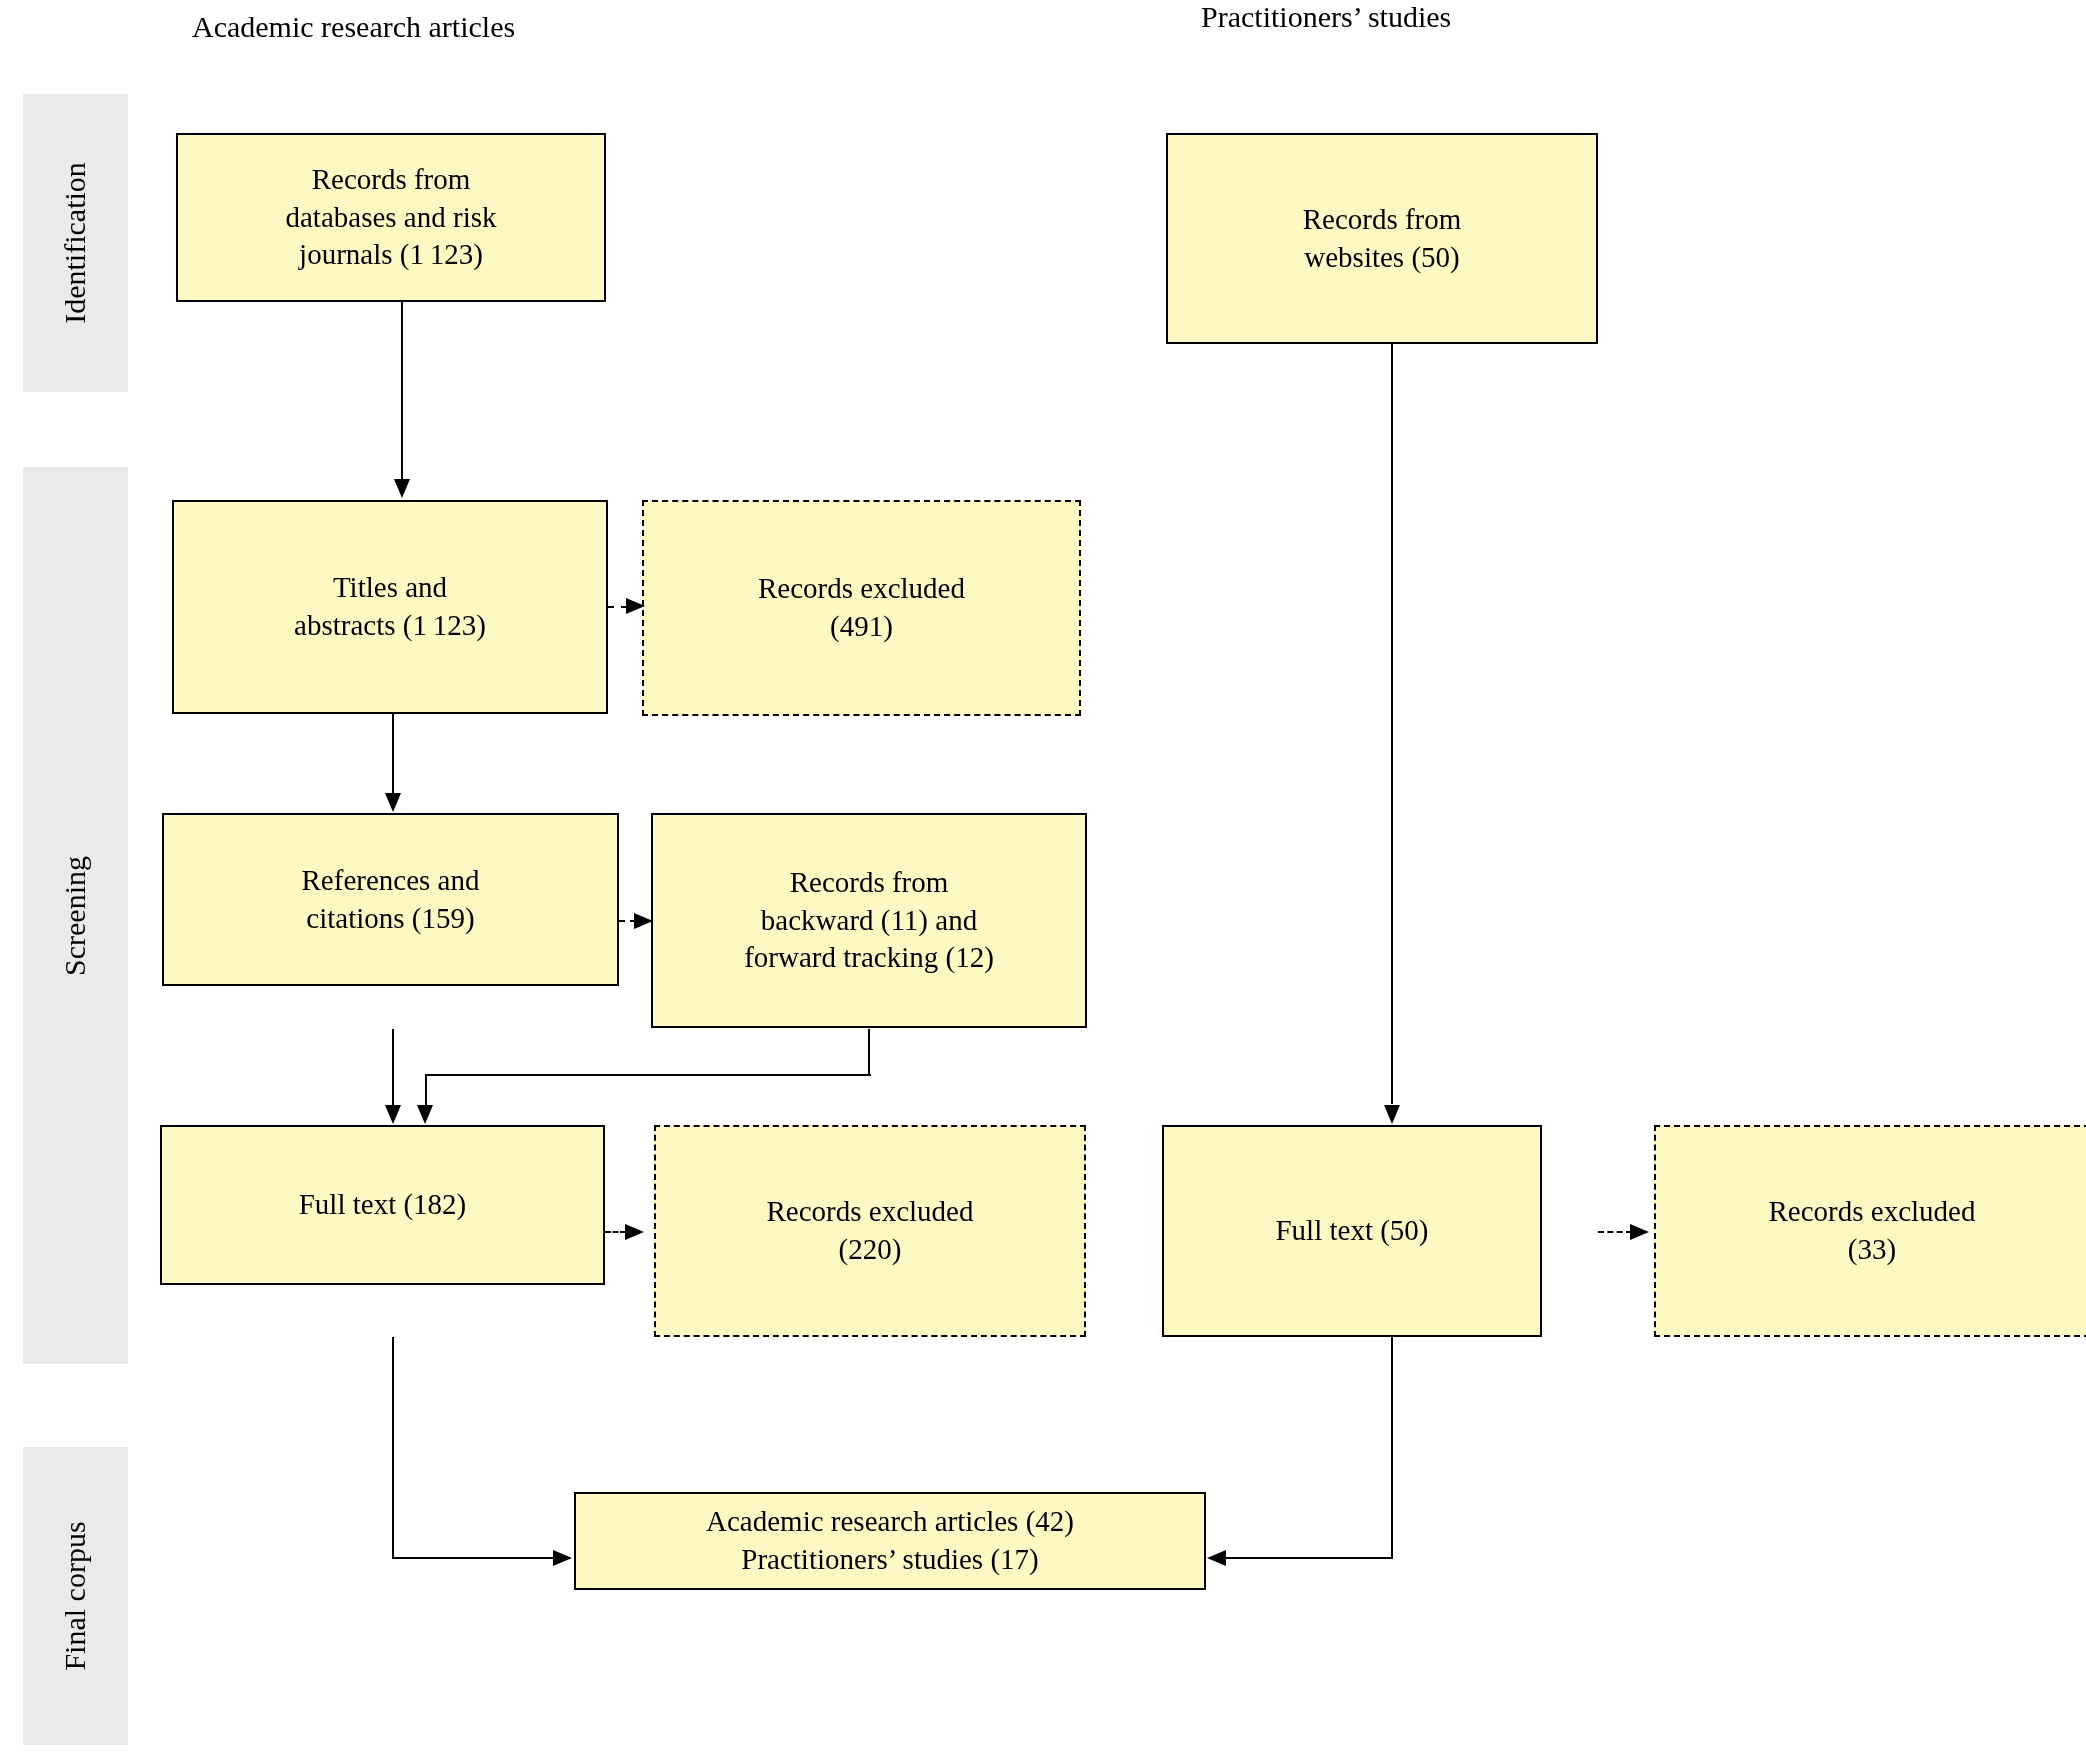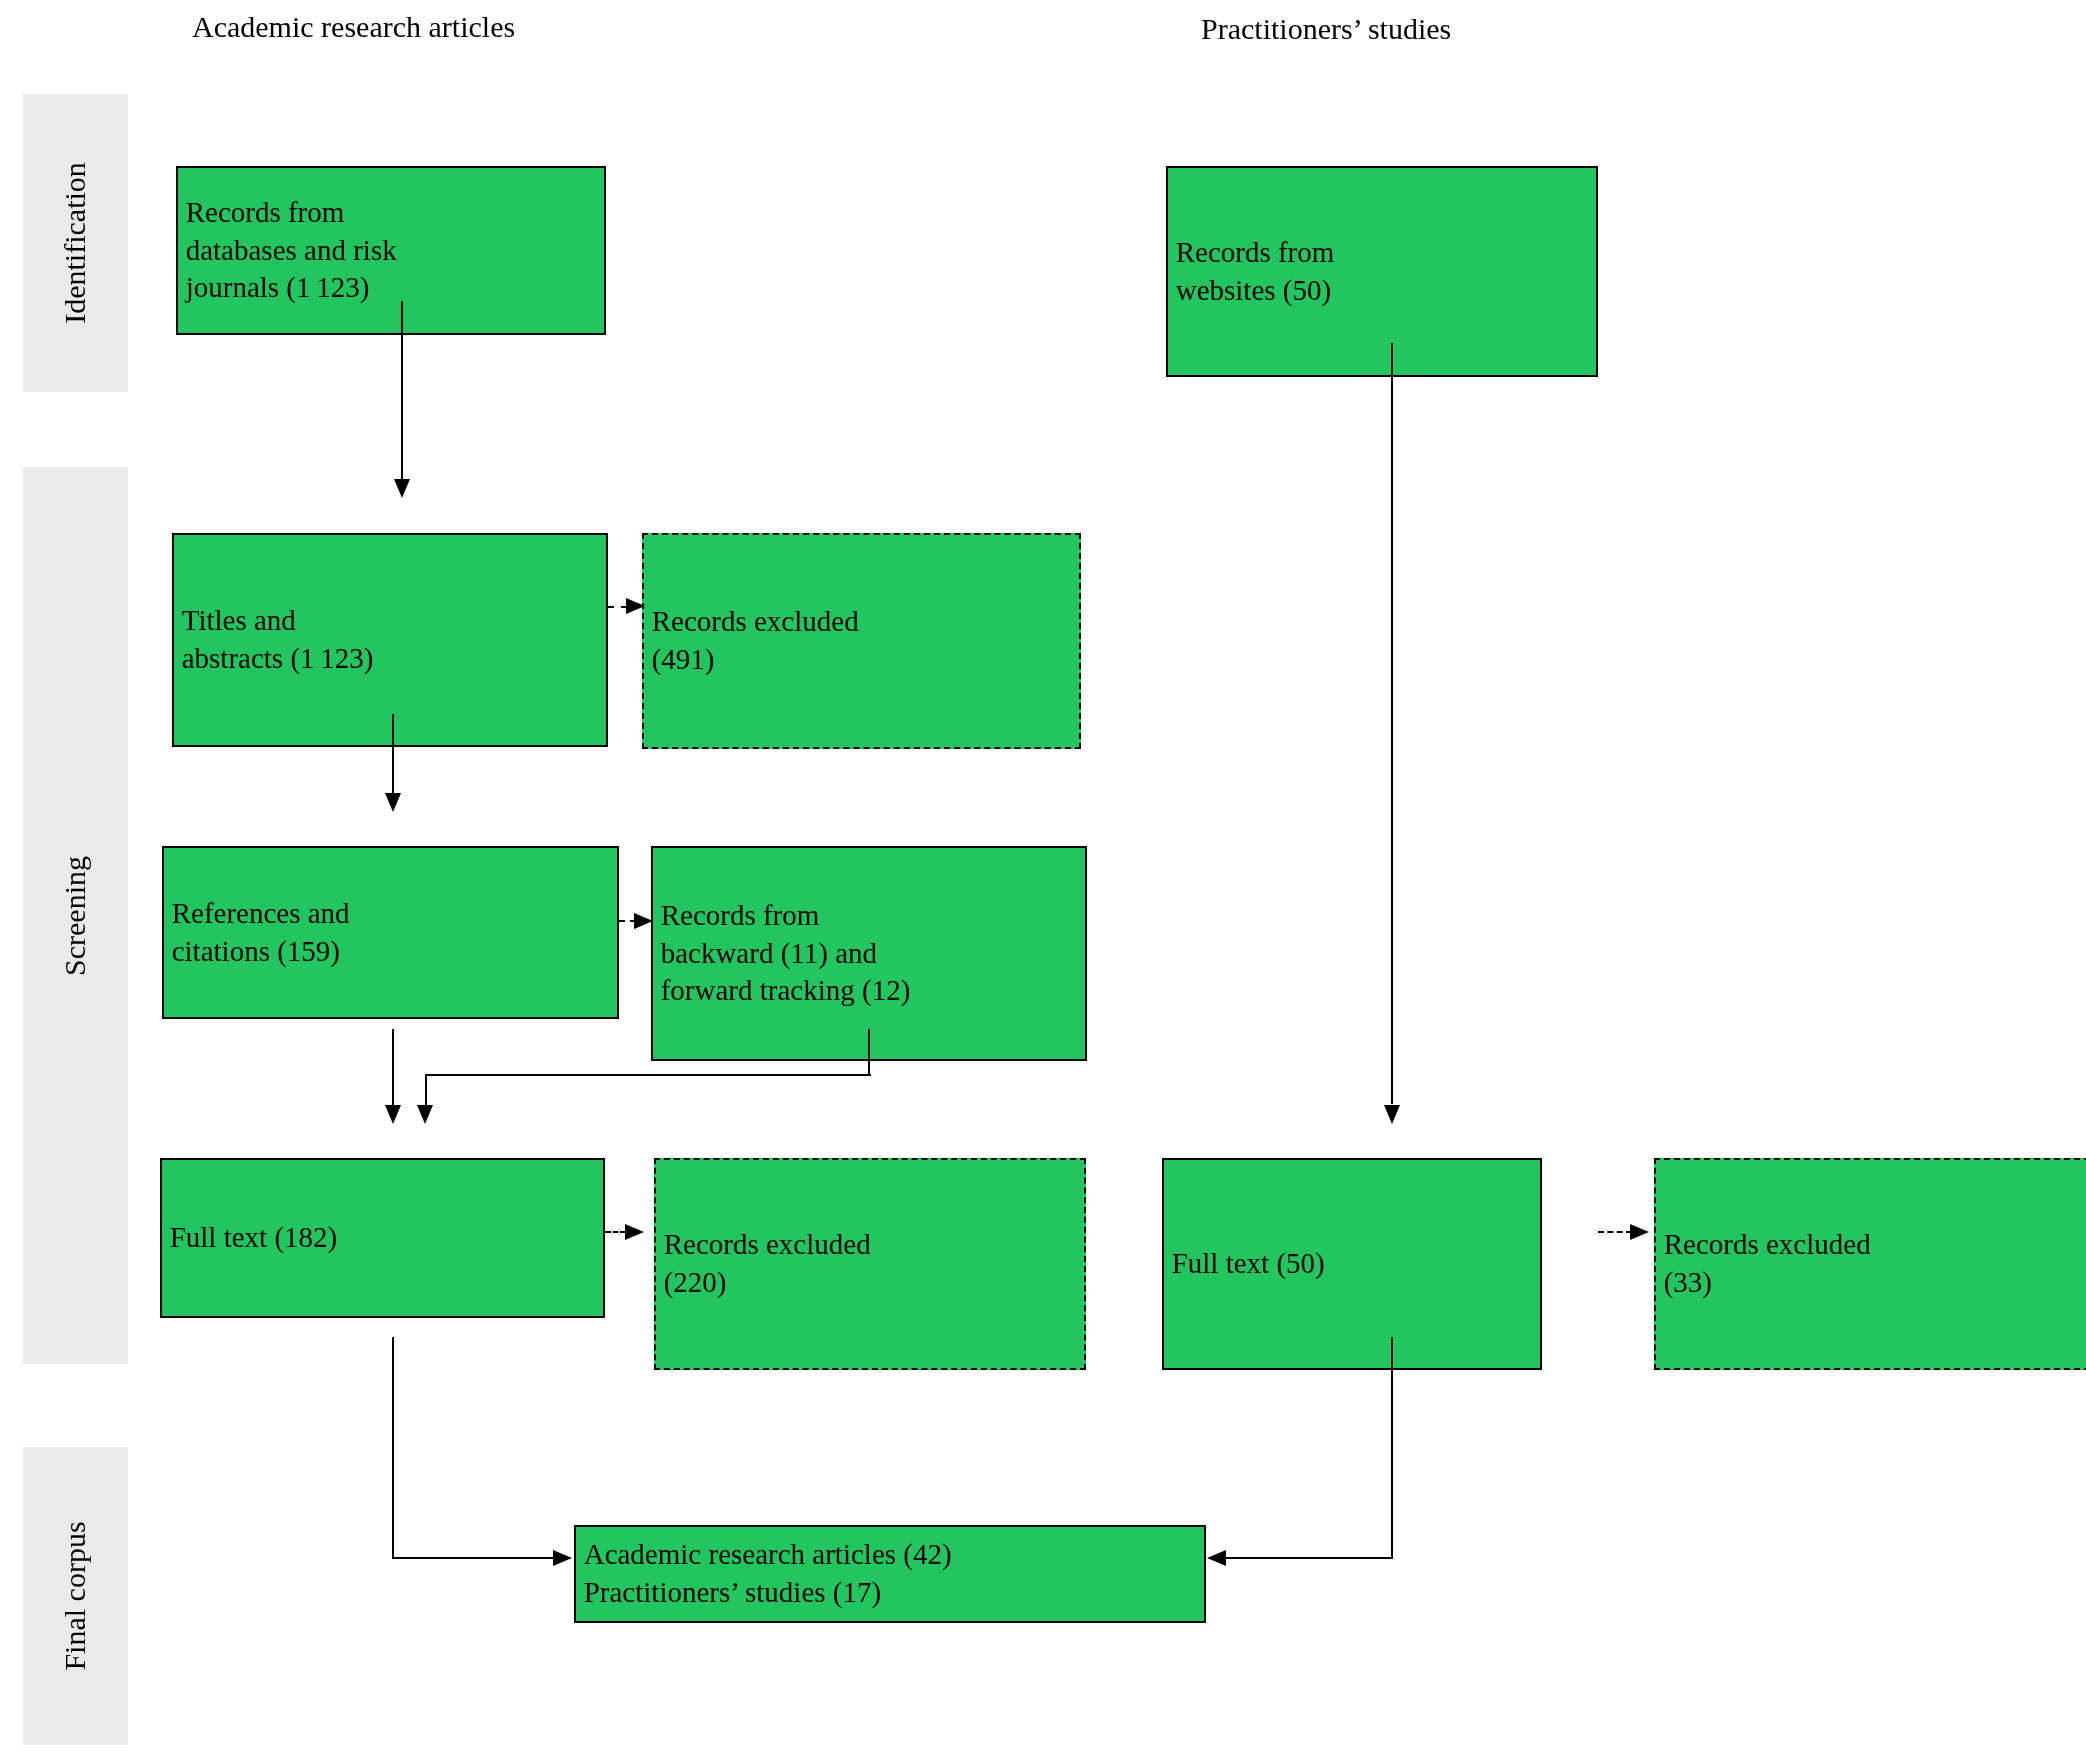--- a/index.html
+++ b/index.html
@@ -20,21 +20,21 @@
   
   .col-header {
     position: absolute;
     font-weight: normal;
     font-size: 30px;
     color: #000;
     white-space: nowrap;
     letter-spacing: 0px;
   }
   #hdr-academic { left: 192px; top: 10px; }
-  #hdr-practitioners { left: 1201px; top: 12px; }
+  #hdr-practitioners { left: 1201px; top: 0; }
 
   
   .stage-band {
     position: absolute;
     background: #eaeaea;
     left: 22.6px;
     width: 105px;
   }
   .stage-band .stage-label {
     position: absolute;
@@ -47,29 +47,29 @@
     color: #000;
   }
   #band-identification { top: 94px;  height: 298px; }
   #band-screening     { top: 467px;  height: 897px; }
   #band-final         { top: 1447px; height: 298px; }
 
   
   .node {
     position: absolute;
     box-sizing: border-box;
-    background: #22c55e;
+    background: #fef9c3;
     display: flex;
     align-items: center;
     justify-content: center;
+    text-align: center;
     font-size: 29px;
     line-height: 1.30;
     color: #000;
     padding: 3.3px 7.7px;
-    margin-top: 33px;
   }
   .node.solid  { border: 2.8px solid #000; }
   .node.dashed { border: 2.8px dashed #000; }
   .node .txt { display: block; width: 100%; }
 
   
   #n-records-db      { left: 176px;  top: 133px;  width: 430px;  height: 169px; }
   #n-titles-abs      { left: 172px;  top: 500px;  width: 436px;  height: 214px; }
   #n-excluded-964    { left: 642px; top: 500px;  width: 439px;  height: 216px; }
   #n-refs-cites      { left: 162px;  top: 813px; width: 457px;  height: 173px; }

